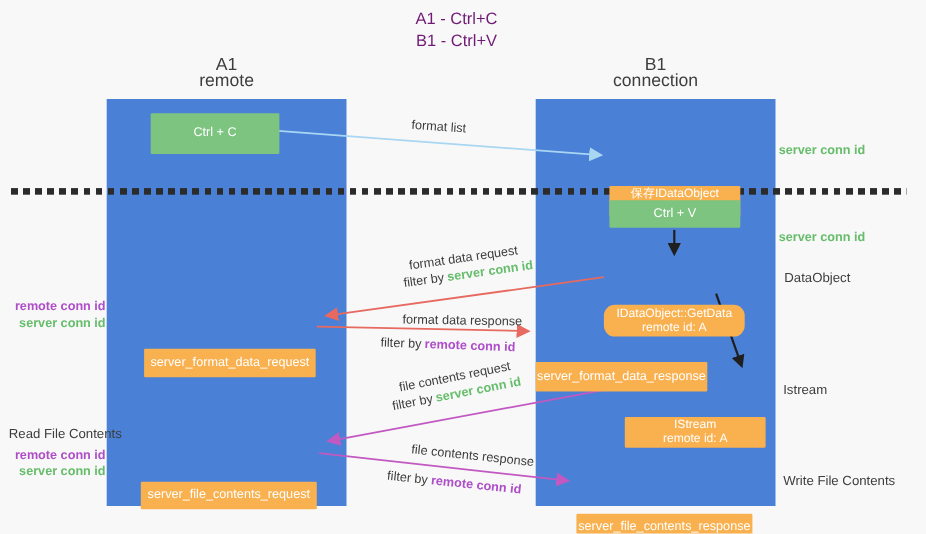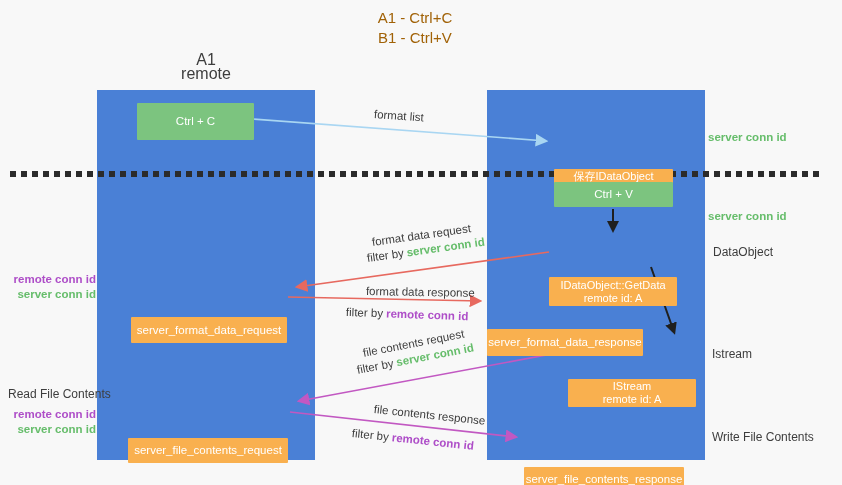--- a/index.html
+++ b/index.html
@@ -1,20 +1,20 @@
 <!DOCTYPE html>
 <html><head>
 <meta charset="utf-8">
 <style>
   html,body{margin:0;padding:0;}
   body{font-family:"Liberation Sans", sans-serif; background:#f8f8f8;}
   .canvas{position:relative; width:842px; height:485px; background:#f8f8f8; overflow:hidden;}
 
   .title{position:absolute; left:325px; top:8px; width:180px; text-align:center;
-         font-size:15px; line-height:20px; color:#a16207;}
+         font-size:15px; line-height:20px; color:#701a75;}
 
   .lane-header{position:absolute; top:53px; width:218px; text-align:center;
          font-size:16px; line-height:14px; color:#3d3d3d; z-index:5;}
   .lane-header.a{left:97px;} .lane-header.b{left:487px;}
 
   .lane{position:absolute; top:90px; width:218px; height:370px; background:#4a80d6; z-index:1;}
   .lane.a{left:97px;} .lane.b{left:487px;}
 
   .divider{position:absolute; left:10px; top:171px; width:814px; height:6px; z-index:2;
          background:repeating-linear-gradient(to right,#2b2b2b 0 6px,transparent 6px 11px);}
@@ -48,20 +48,24 @@
 
   <div class="title">
     <div>A1 - Ctrl+C</div>
     <div>B1 - Ctrl+V</div>
   </div>
 
   <div class="lane-header a">
     <div>A1</div>
     <div>remote</div>
   </div>
+  <div class="lane-header b">
+    <div>B1</div>
+    <div>connection</div>
+  </div>
 
   <div class="lane a"></div>
   <div class="lane b"></div>
 
   <div class="divider"></div>
 
   <svg class="arrows" width="842" height="485" viewBox="0 0 842 485">
     <defs>
       <marker id="ah-blue" markerWidth="8" markerHeight="8" refX="6.5" refY="4" orient="auto">
         <path d="M0,0 L8,4 L0,8 Z" fill="#a9d6f2"></path>
@@ -91,21 +95,21 @@
 
   <div class="node orange" style="left:554px;top:129px;width:119px;height:28px;font-size:11px;">
     <div>保存IDataObject</div>
     <div>remote id: A</div>
   </div>
 
   <div class="node green" style="left:554px;top:182px;width:119px;height:25px;">
     <div>Ctrl + V</div>
   </div>
 
-  <div class="node orange" style="left:549px;top:237px;width:128px;height:29px;font-size:11px;">
+  <div class="node orange" style="left:549px;top:237px;width:128px;height:29px;font-size:11px;border-radius:10px;">
     <div>IDataObject::GetData</div>
     <div>remote id: A</div>
   </div>
 
   <div class="node orange" style="left:131px;top:277px;width:156px;height:26px;">
     <div>server_format_data_request</div>
   </div>
 
   <div class="node orange" style="left:487px;top:289px;width:156px;height:27px;">
     <div>server_format_data_response</div>

